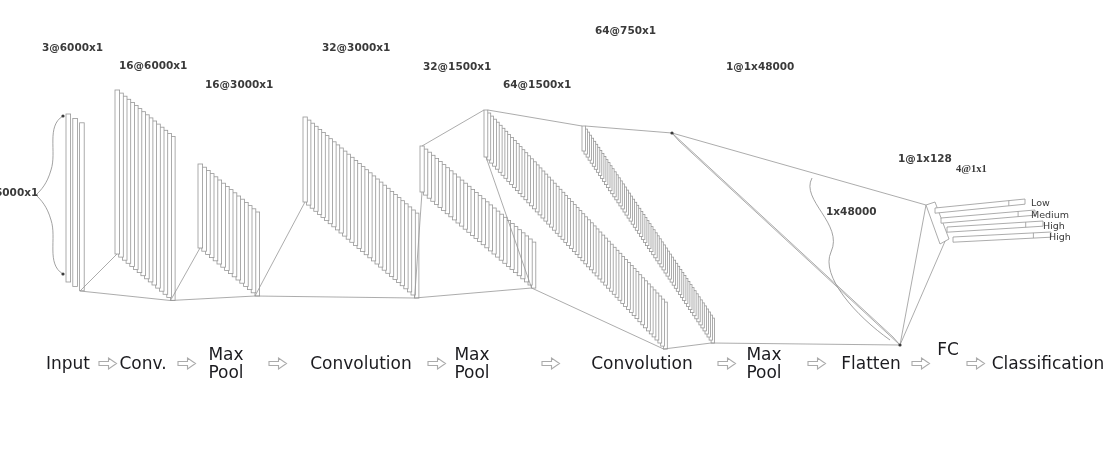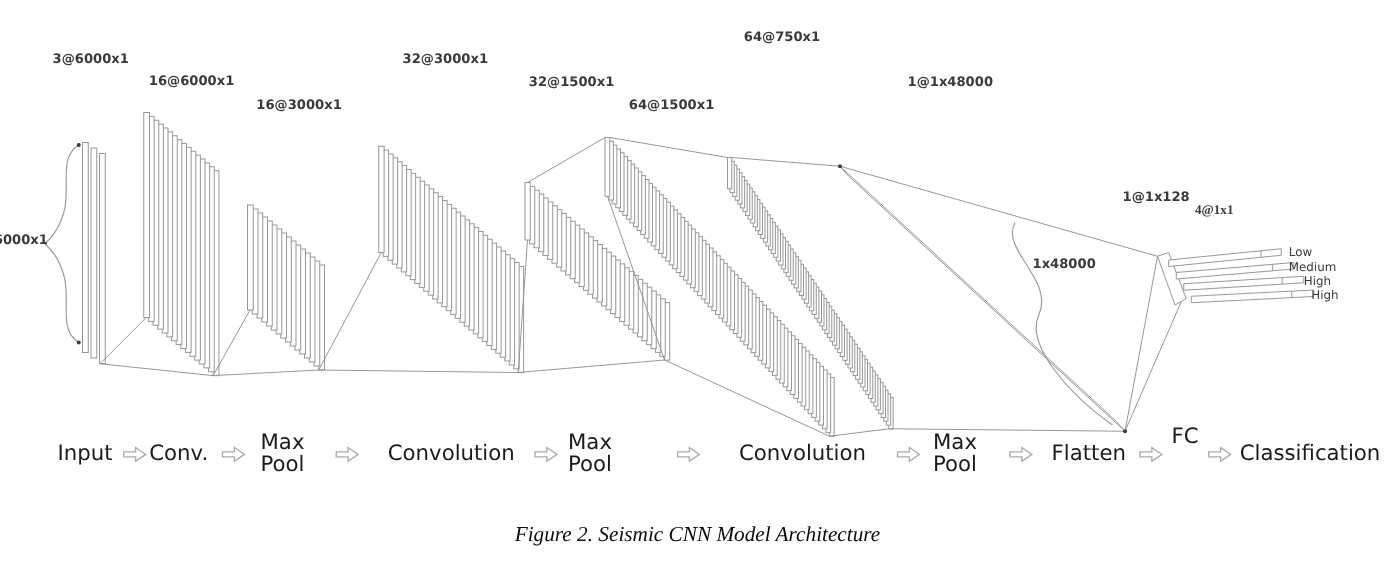--- a/index.html
+++ b/index.html
@@ -363,14 +363,13 @@
       <div class="arrow" style="left: 807px; top: 355px;"><svg width="20" height="13" viewBox="0 0 20 13" xmlns="http://www.w3.org/2000/svg">
           <polygon points="1,4.5 10.5,4.5 10.5,1 18.5,6.5 10.5,12 10.5,8.5 1,8.5" fill="#ffffff" stroke="#ababab" stroke-width="1.1"></polygon>
         </svg></div>
       <div class="arrow" style="left: 911px; top: 355px;"><svg width="20" height="13" viewBox="0 0 20 13" xmlns="http://www.w3.org/2000/svg">
           <polygon points="1,4.5 10.5,4.5 10.5,1 18.5,6.5 10.5,12 10.5,8.5 1,8.5" fill="#ffffff" stroke="#ababab" stroke-width="1.1"></polygon>
         </svg></div>
       <div class="arrow" style="left: 966px; top: 355px;"><svg width="20" height="13" viewBox="0 0 20 13" xmlns="http://www.w3.org/2000/svg">
           <polygon points="1,4.5 10.5,4.5 10.5,1 18.5,6.5 10.5,12 10.5,8.5 1,8.5" fill="#ffffff" stroke="#ababab" stroke-width="1.1"></polygon>
         </svg></div>
     </div>
-  <div id="caption">Figure 2. Seismic CNN Model Architecture</div>
 </div>
 
 </body></html>

